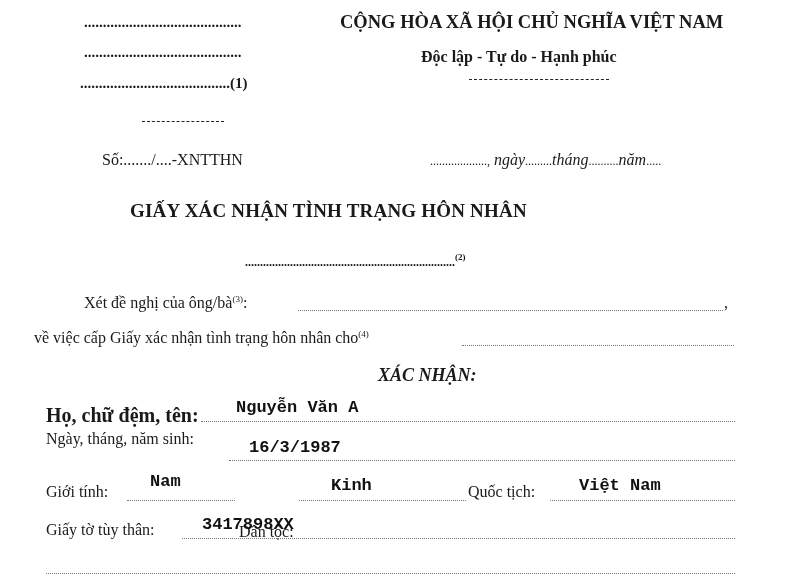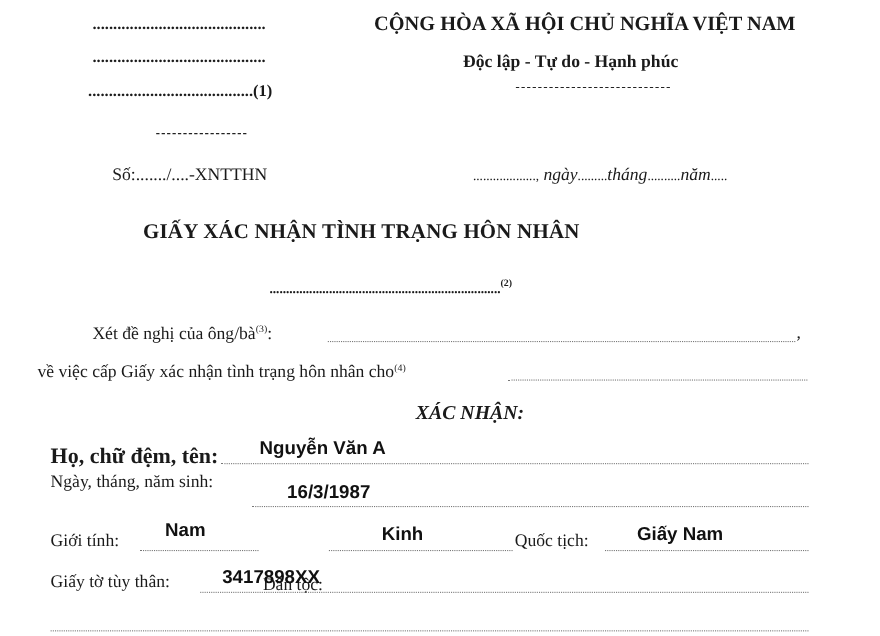--- a/index.html
+++ b/index.html
@@ -9,21 +9,21 @@
   }
   .abs { position: absolute; white-space: nowrap; }
   .bold { font-weight: bold; }
   .italic { font-style: italic; }
   .dotfill {
     display: inline-block; vertical-align: baseline;
     border-bottom: 1.5px dotted #555; height: 1px;
   }
   .dotfill-fine { border-bottom: 1px dotted #777; }
   .filled {
-    font-family: Liberation Sans, sans-serif; font-weight: bold;
+    font-family: Liberation Mono, monospace; font-weight: bold;
     font-size: 17px; color: #111; position: absolute; white-space: nowrap;
   }
   sup { font-size: 9px; vertical-align: 6px; }
   .dash-line {
     position: absolute; height: 0; border-top: 1.6px dashed #222;
   }
 </style>
 </head>
 <body>
 
@@ -63,31 +63,31 @@
 <div class="dotfill dotfill-fine abs" style="left:462px; top:344px; width:272px;"></div>
 
 <div class="abs bold italic" style="left:343px; top:365px; font-size:18px;margin-left:35px;">XÁC NHẬN:</div>
 
 <div class="abs bold" style="left:46px; top:404px; font-size:20px;">Họ, chữ đệm, tên:</div>
 <div class="dotfill dotfill-fine abs" style="left:201px; top:420px; width:534px;"></div>
 <div class="filled" style="left:236px; top:398px;">Nguyễn Văn A</div>
 
 <div class="abs" style="left:46px; top:430px; font-size:16px;">Ngày, tháng, năm sinh:</div>
 <div class="dotfill dotfill-fine abs" style="left:229px; top:459px; width:506px;"></div>
-<div class="filled" style="left:261px; top:438px;text-align:center;">16/3/1987</div>
+<div class="filled" style="left:249px; top:438px;text-align:center;">16/3/1987</div>
 
 <div class="abs" style="left:46px; top:483px; font-size:16px;">Giới tính:</div>
 <div class="dotfill dotfill-fine abs" style="left:127px; top:499px; width:108px;"></div>
 <div class="filled" style="left:150px; top:472px;text-align:right;">Nam</div>
 
 <div class="abs" style="left:239px; top:483px; font-size:16px;margin-top:40px;">Dân tộc:</div>
 <div class="dotfill dotfill-fine abs" style="left:299px; top:499px; width:167px;"></div>
-<div class="filled" style="left:331px; top:476px;margin-left:16px;">Kinh</div>
+<div class="filled" style="left:331px; top:476px;">Kinh</div>
 
 <div class="abs" style="left:468px; top:483px; font-size:16px;">Quốc tịch:</div>
 <div class="dotfill dotfill-fine abs" style="left:550px; top:499px; width:185px;"></div>
-<div class="filled" style="left:579px; top:476px;">Giấy Nam</div>
+<div class="filled" style="left:579px; top:476px;">Việt Nam</div>
 
 <div class="abs" style="left:46px; top:521px; font-size:16px;text-align:center;">Giấy tờ tùy thân:</div>
 <div class="dotfill dotfill-fine abs" style="left:182px; top:537px; width:553px;"></div>
 <div class="filled" style="left:202px; top:515px;">3417898XX</div>
 
 <div class="dotfill dotfill-fine abs" style="left:46px; top:572px; width:689px;"></div>
 
 </body></html>

